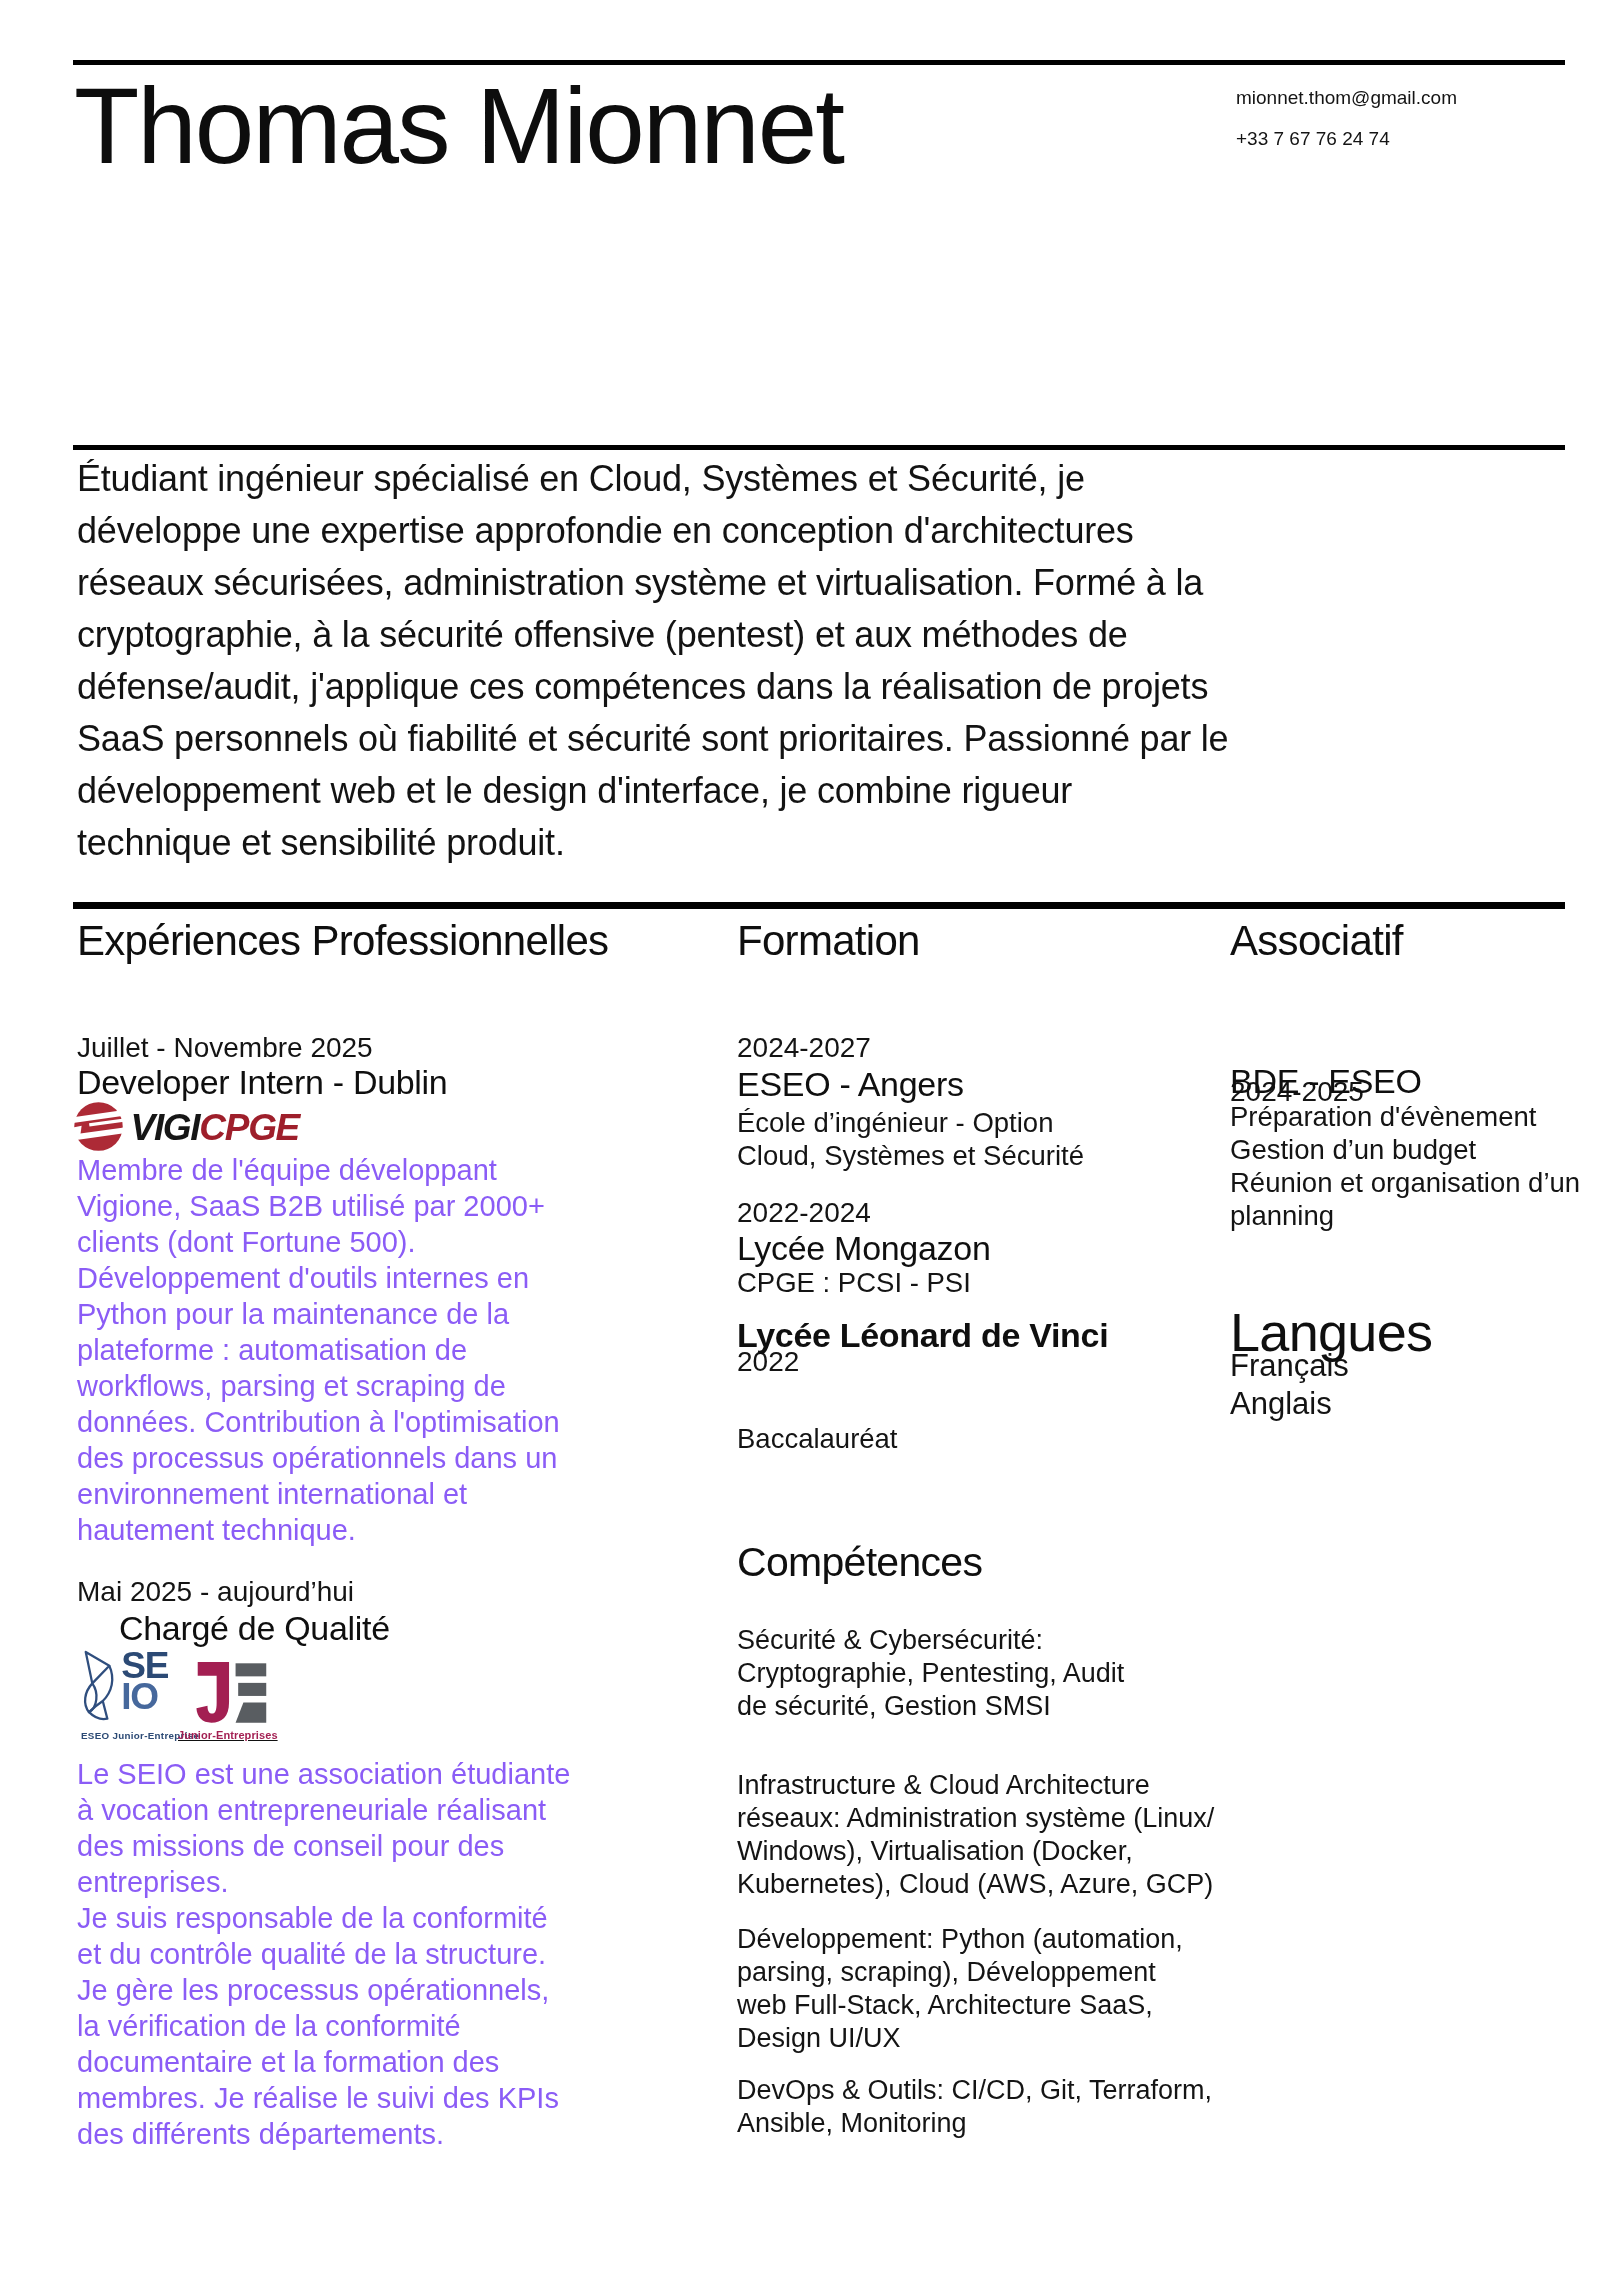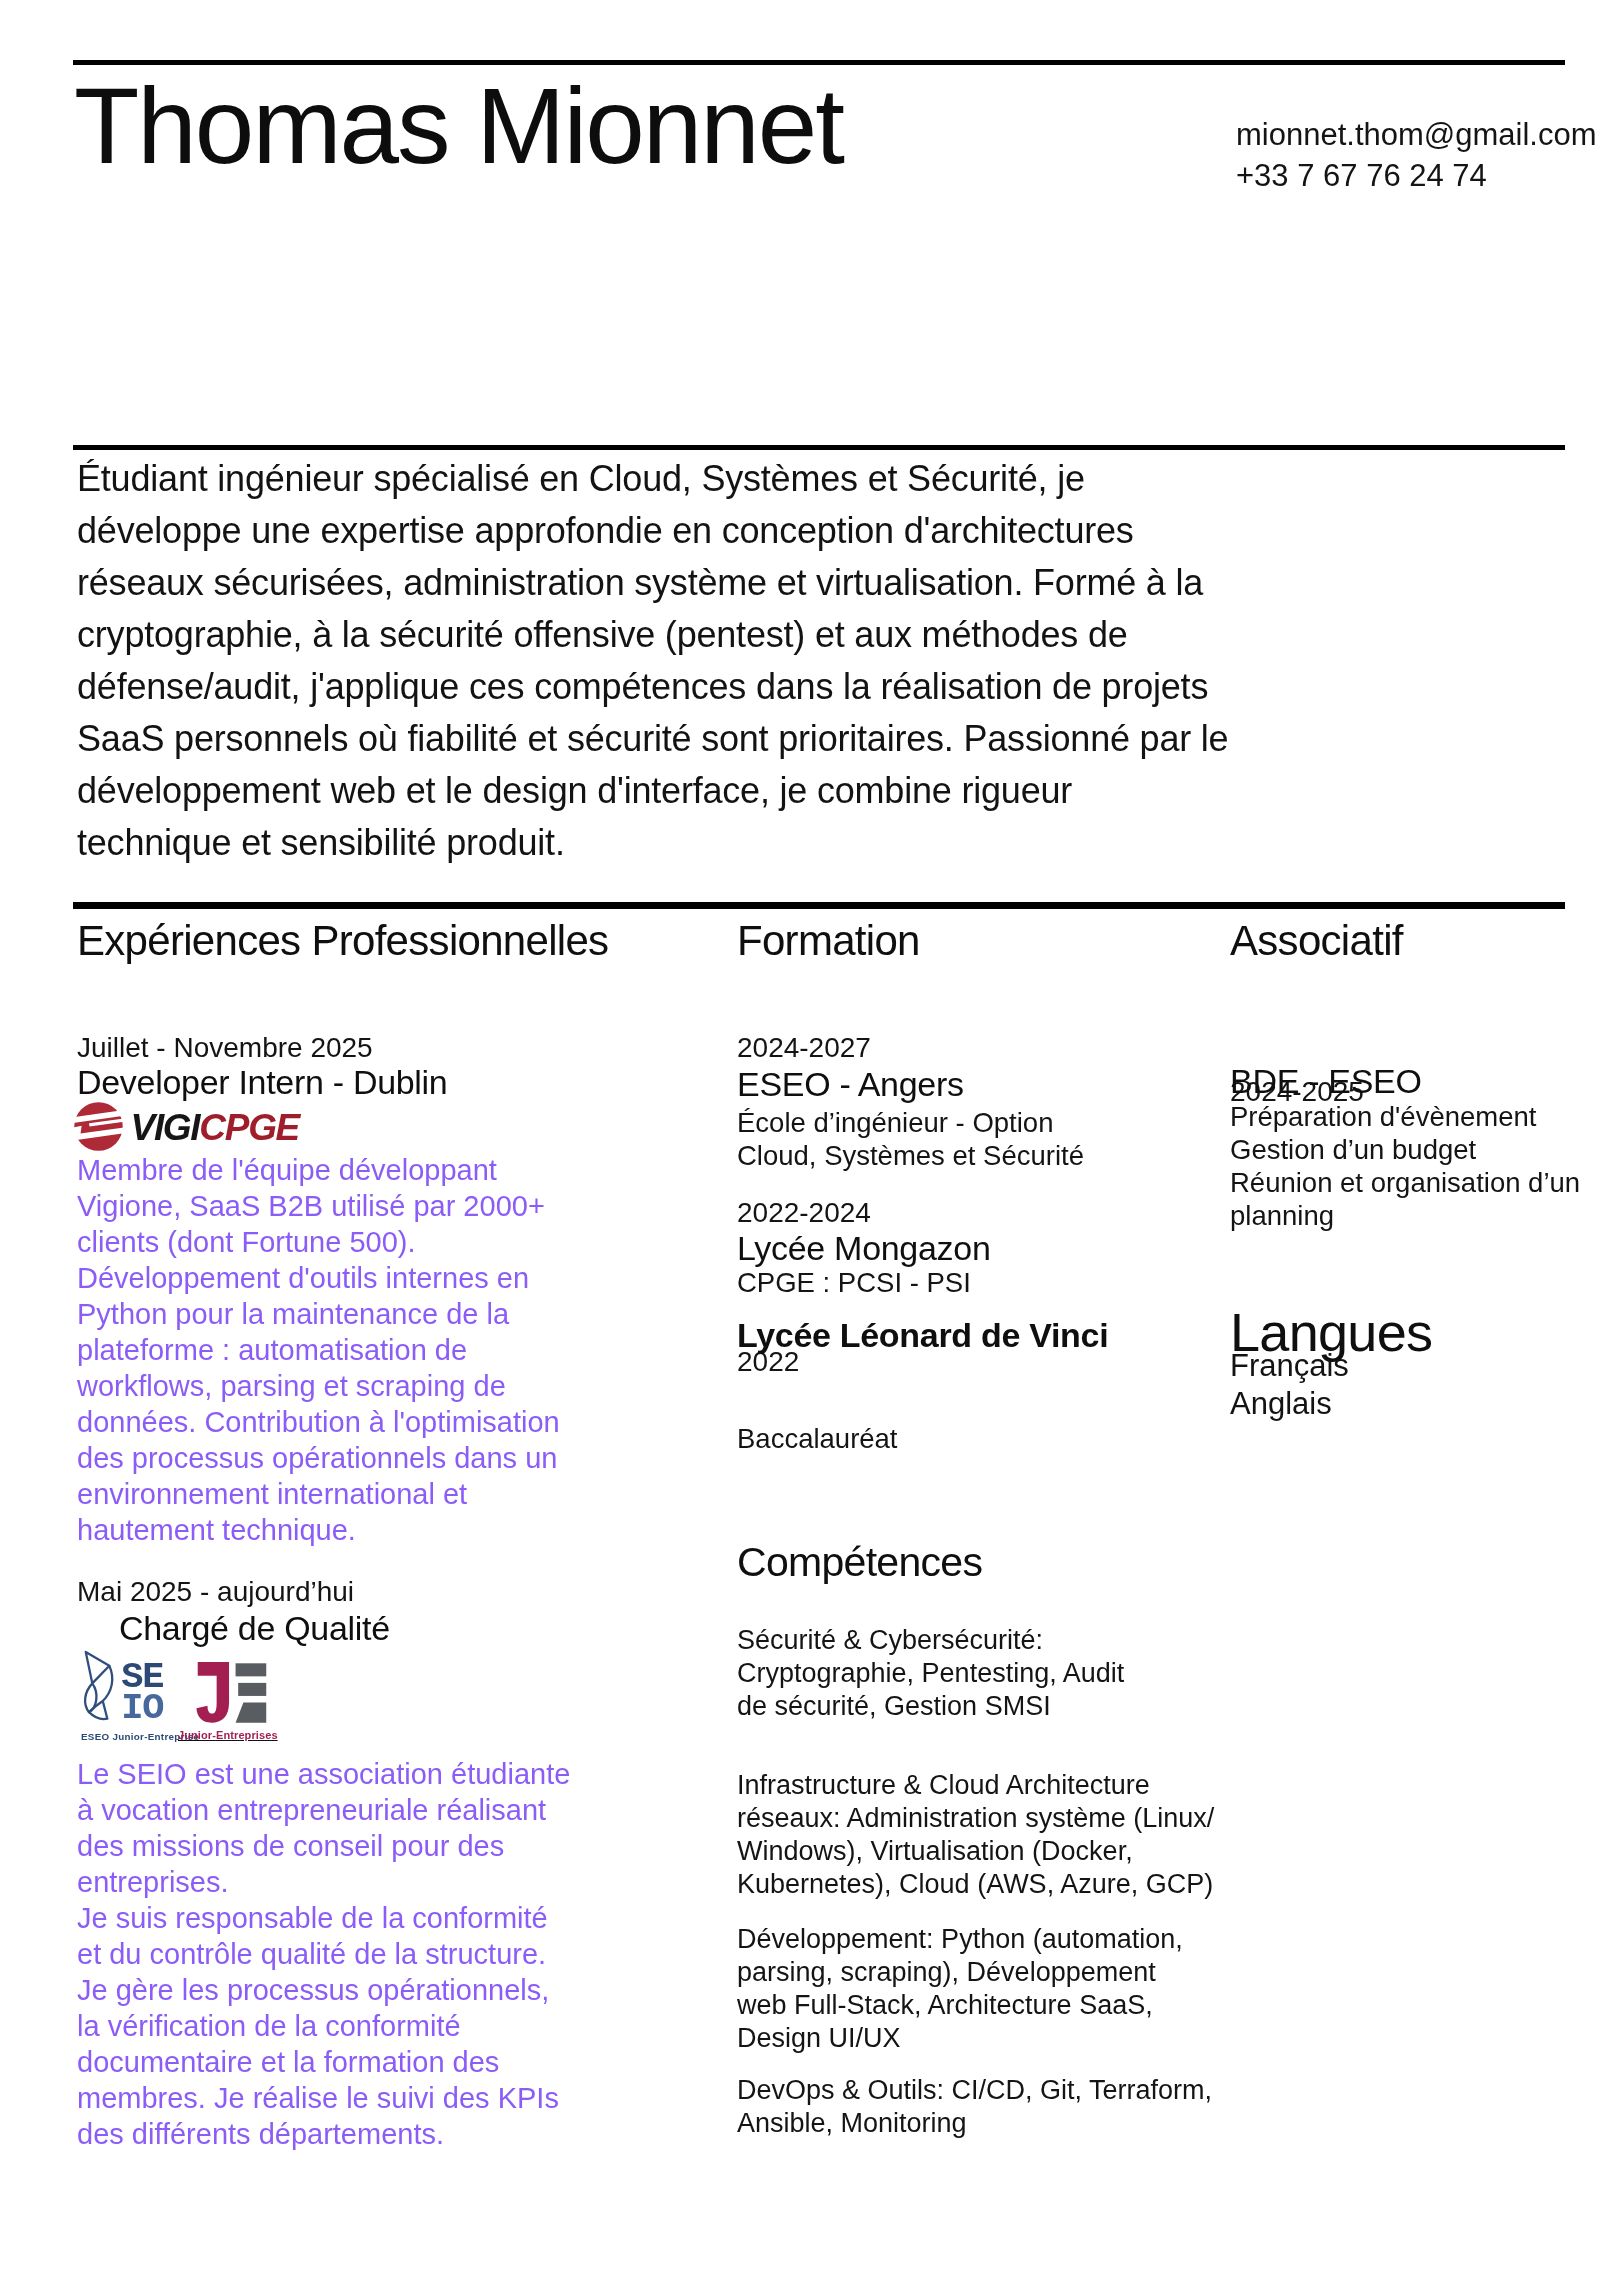--- a/index.html
+++ b/index.html
@@ -8,21 +8,21 @@
     font-family:"Liberation Sans", sans-serif;
     color:#111;overflow:hidden;
   }
   .abs{position:absolute;margin:0;padding:0;font-weight:400;}
   .rule{position:absolute;left:73px;right:58px;background:#000;}
   #rule-top{top:60px;height:4.6px;}
   #rule-summary{top:445px;height:4.6px;}
   #rule-columns{top:902px;height:7.2px;}
 
   #name{left:74px;top:73px;font-size:107px;line-height:1;letter-spacing:-2px;color:#0d0d0d;}
-  #contact{left:1236px;top:77px;font-size:31px;line-height:41px;color:#141414;margin-top:37px;}
+  #contact{left:1236px;top:77px;font-size:19px;line-height:41px;color:#141414;}
 
   #summary{left:77px;top:453px;width:1498px;font-size:36px;line-height:52px;
            letter-spacing:-0.2px;white-space:pre-line;color:#131313;}
 
   .section-header{font-size:42px;line-height:1.15;letter-spacing:-0.7px;color:#0f0f0f;}
   #h-exp{left:77px;top:917px;}
   #h-form{left:737px;top:917px;}
   #h-assoc{left:1230px;top:917px;}
 
   .date{font-size:28px;line-height:1.15;color:#141414;}
@@ -37,21 +37,21 @@
   #vigitrust-logo{left:73px;top:1101px;display:flex;align-items:center;}
   #vigitrust-logo .wordmark{font-size:37px;font-weight:800;font-style:italic;
       letter-spacing:-1.3px;margin-left:6.5px;white-space:nowrap;}
   #vigitrust-logo .vigi{color:#161616;}
   #vigitrust-logo .trust{color:#9E1F2B;}
   #e1-desc{left:77px;top:1152px;}
   #e2-date{left:77px;top:1576px;}
   #e2-role{left:77px;top:1608px;margin-left:42px;}
 
   #seio-logo{left:81px;top:1650px;}
-  #seio-logo .row{display:flex;align-items:flex-end;font-family:Liberation Mono, monospace;}
+  #seio-logo .row{display:flex;align-items:flex-start;}
   #seio-letters{margin-left:3.3px;font-weight:800;font-size:37px;line-height:31px;
       letter-spacing:-1.3px;padding-bottom:1.3px;}
   #seio-letters .l1{display:block;color:#2C4A75;}
   #seio-letters .l2{display:block;color:#46689C;}
   #seio-caption{margin-top:5.9px;font-size:9.8px;font-weight:700;color:#2C4A75;letter-spacing:0.3px;}
 
   #je-logo{left:178px;top:1662px;text-decoration:underline;}
   #je-logo svg{margin-left:17px;display:block;}
   #je-caption{margin-top:4.6px;font-size:11px;font-weight:700;color:#A31F52;letter-spacing:0.1px;}
 

